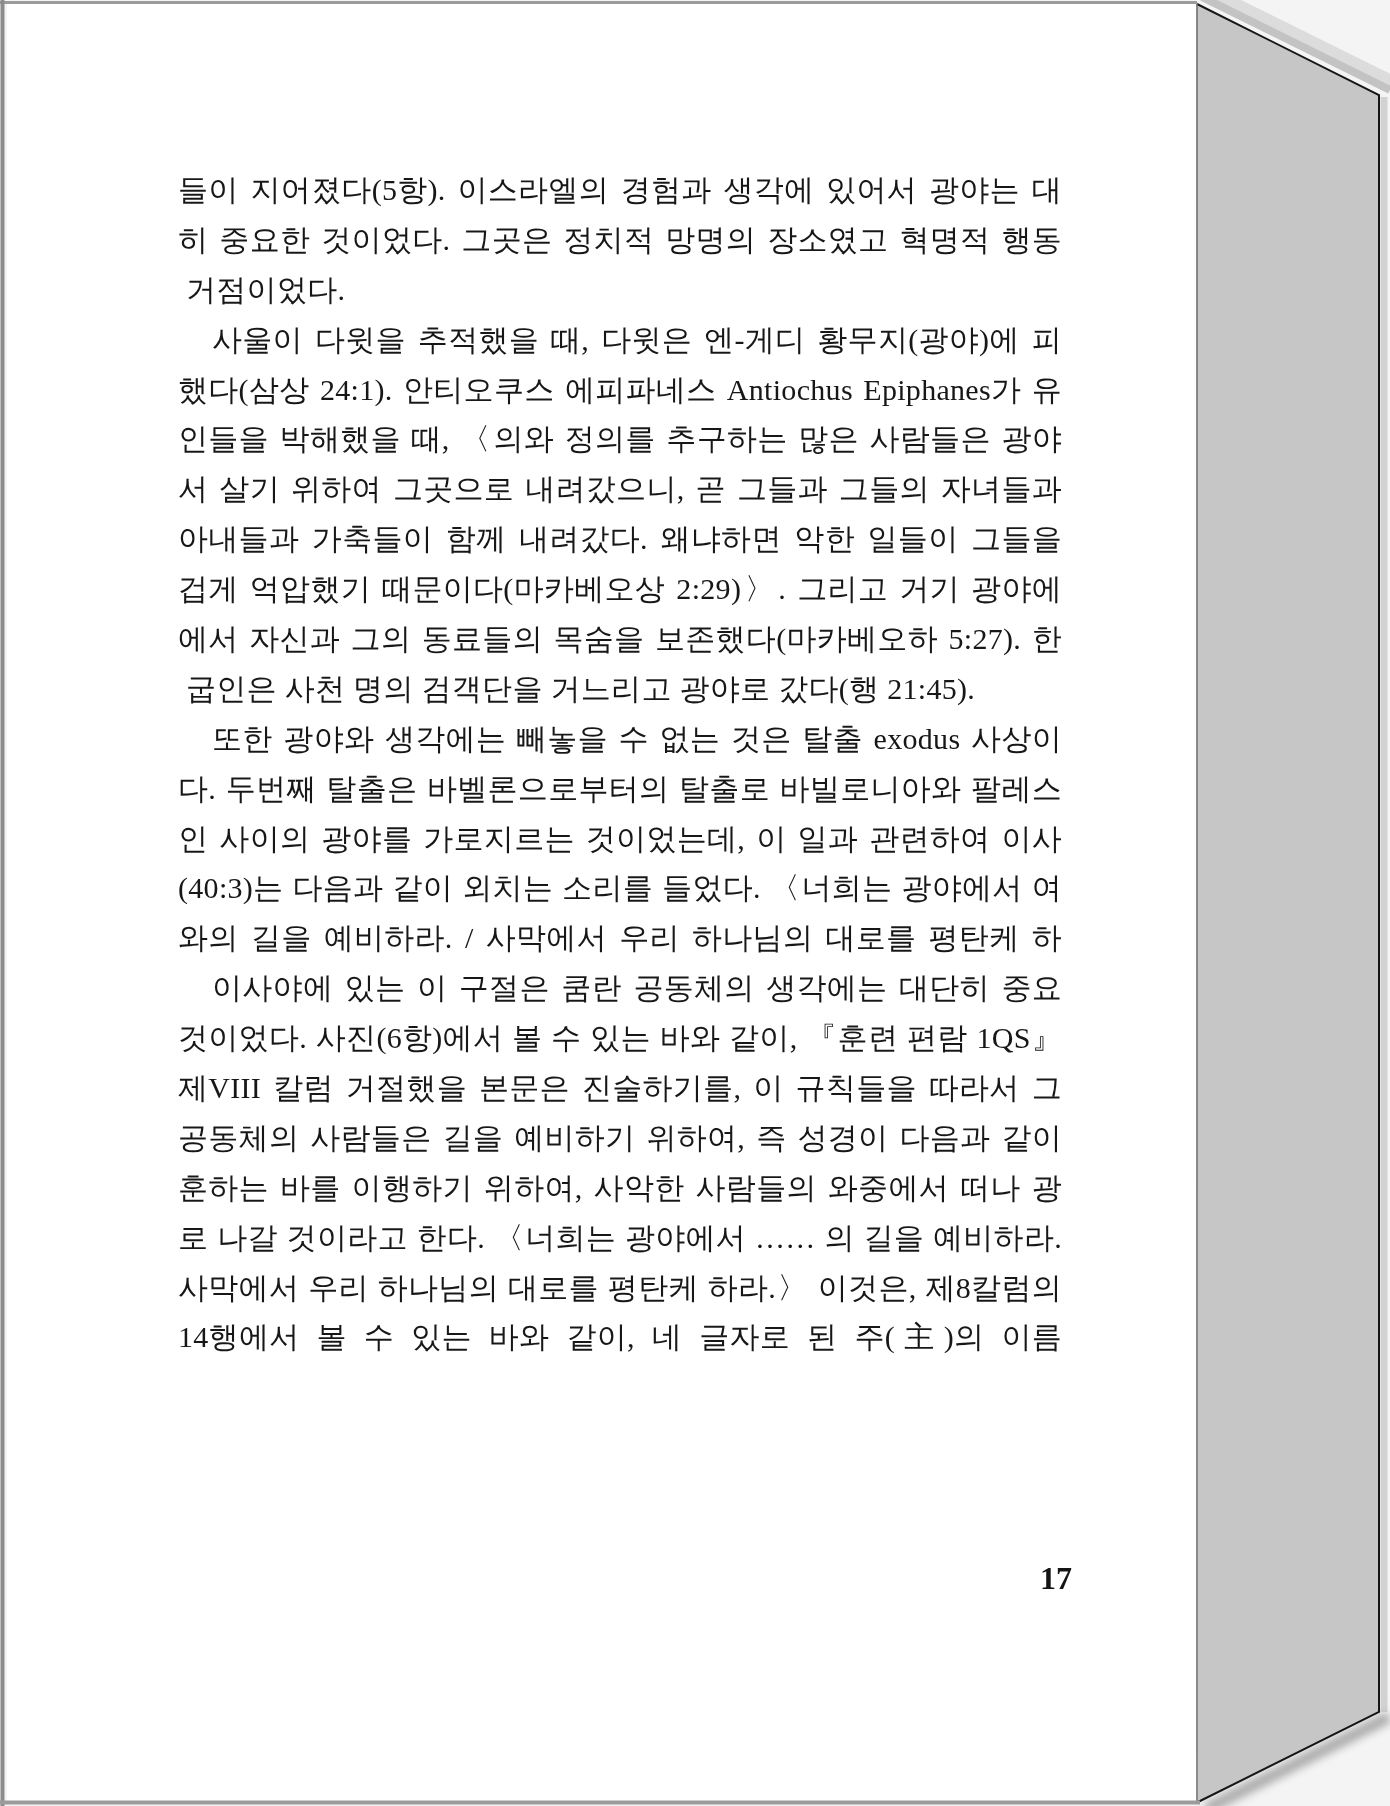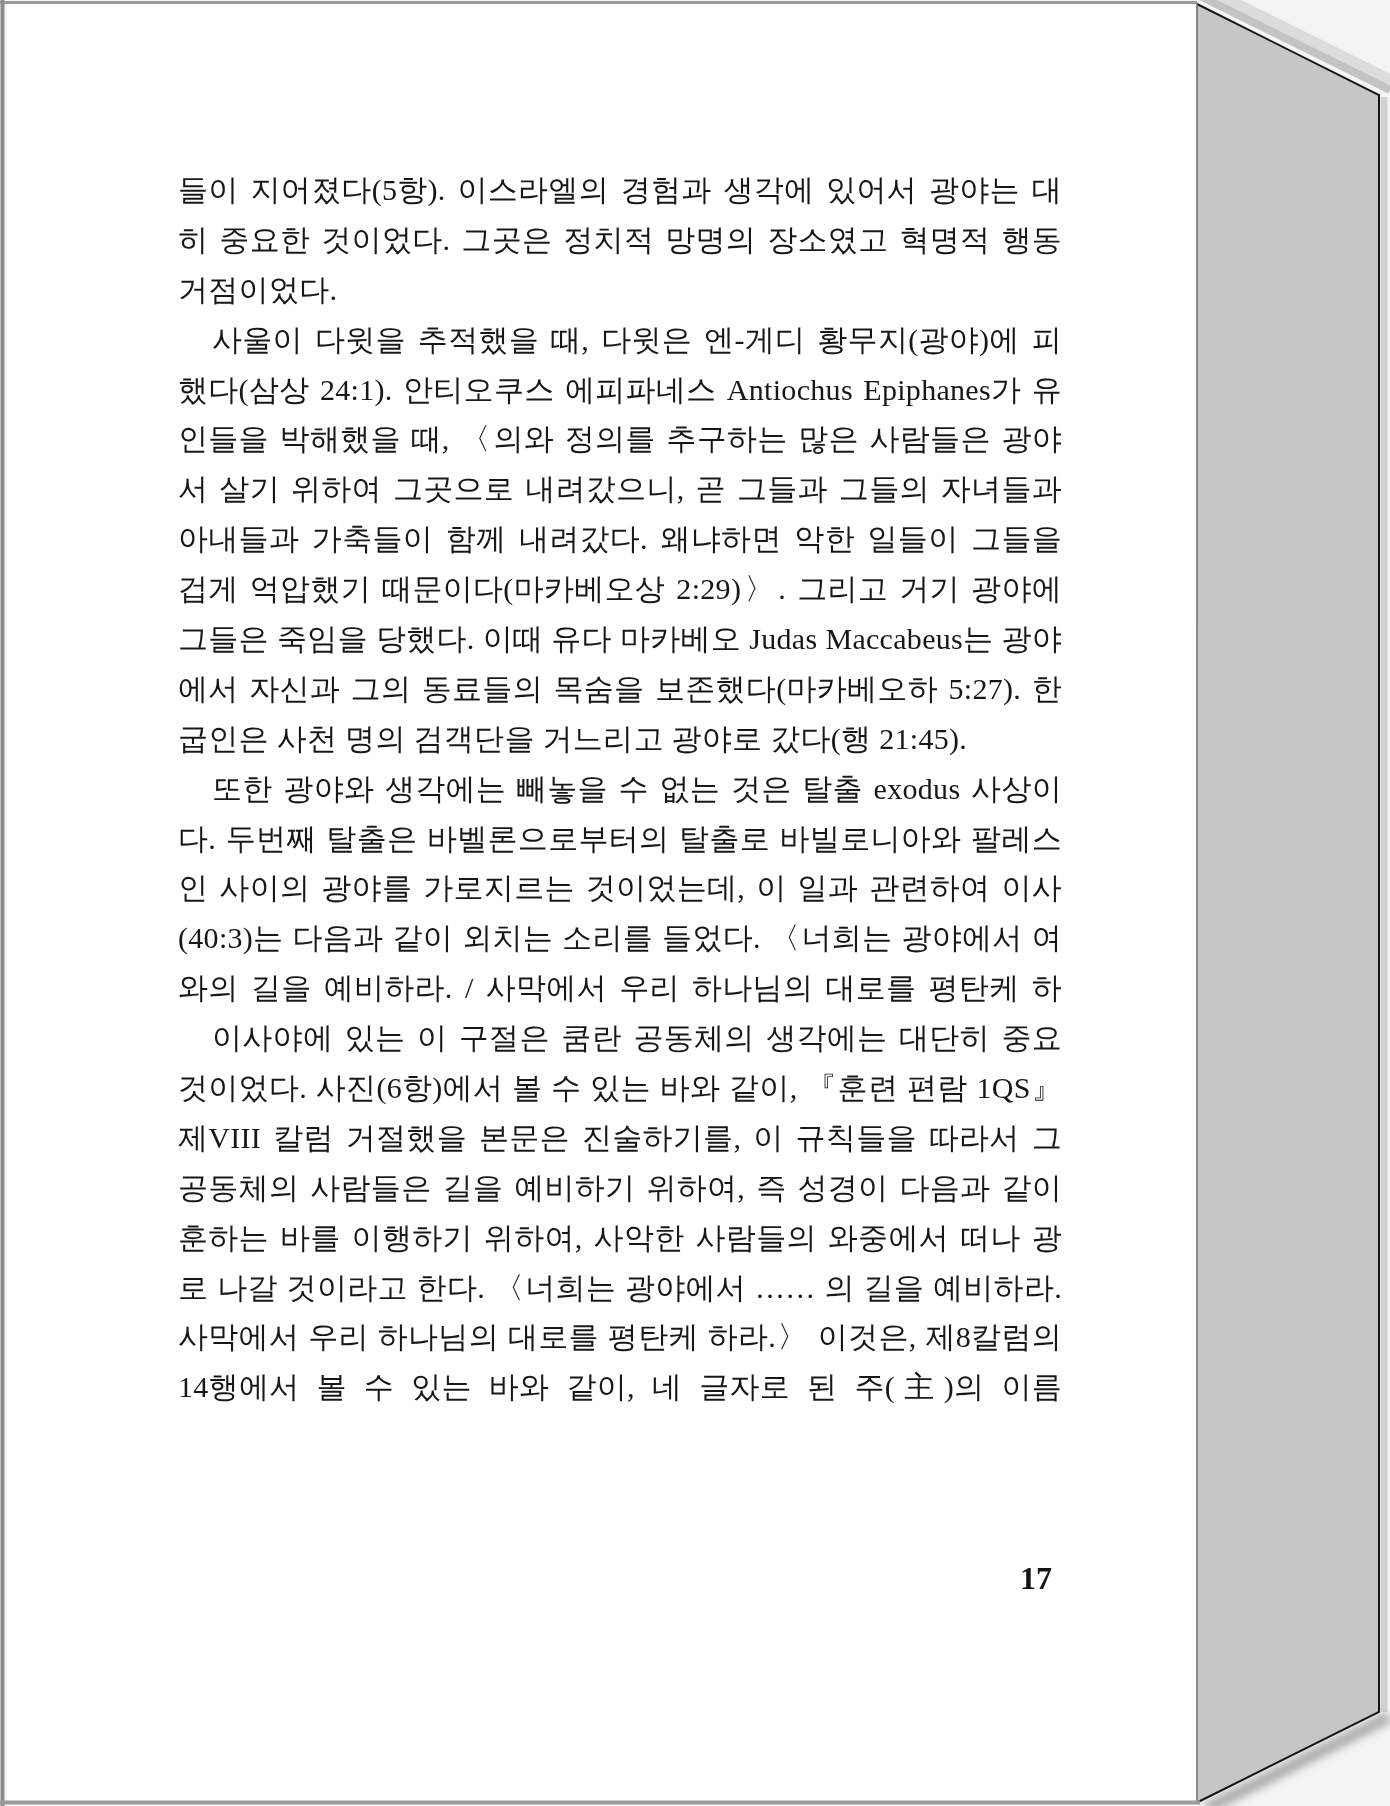--- a/index.html
+++ b/index.html
@@ -11,25 +11,25 @@
   svg.frame{position:absolute;left:0;top:0;}
   .text-block{
     position:absolute;left:178px;top:165px;width:884px;
     color:#171717;
   }
   .ln{
     font-size:30px;line-height:49.9px;height:49.9px;overflow:hidden;
     text-align:justify;text-align-last:justify;
     letter-spacing:0.3px;white-space:normal;
   }
-  .ln.flush{text-align-last:left;}
+  .ln.flush{text-align-last:left;margin-left:8px;}
   .ln.indent{text-indent:34px;}
   .page-number{
     position:absolute;left:1000px;top:1560px;width:72px;
-    text-align:center;font-size:32px;color:#141414;font-weight:600;
+    text-align:right;font-size:32px;color:#141414;font-weight:600;
   }
 </style>
 </head>
 <body>
 
 <div class="scene">
 
   <svg class="frame" width="1390" height="1806" viewBox="0 0 1390 1806">
     <defs>
       <filter id="soft" x="-40%" y="-40%" width="180%" height="180%">
@@ -64,21 +64,20 @@
   <div class="text-block">
     <div class="ln">들이 지어졌다(5항). 이스라엘의 경험과 생각에 있어서 광야는 대단</div>
     <div class="ln">히 중요한 것이었다. 그곳은 정치적 망명의 장소였고 혁명적 행동의</div>
     <div class="ln flush">거점이었다.</div>
     <div class="ln indent">사울이 다윗을 추적했을 때, 다윗은 엔-게디 황무지(광야)에 피신</div>
     <div class="ln">했다(삼상 24:1). 안티오쿠스 에피파네스 Antiochus Epiphanes가 유대</div>
     <div class="ln">인들을 박해했을 때, 〈의와 정의를 추구하는 많은 사람들은 광야에</div>
     <div class="ln">서 살기 위하여 그곳으로 내려갔으니, 곧 그들과 그들의 자녀들과</div>
     <div class="ln">아내들과 가축들이 함께 내려갔다. 왜냐하면 악한 일들이 그들을 무</div>
     <div class="ln">겁게 억압했기 때문이다(마카베오상 2:29)〉. 그리고 거기 광야에서</div>
-    <div class="ln">그들은 죽임을 당했다. 이때 유다 마카베오 Judas Maccabeus는 광야</div>
     <div class="ln">에서 자신과 그의 동료들의 목숨을 보존했다(마카베오하 5:27). 한 애</div>
     <div class="ln flush">굽인은 사천 명의 검객단을 거느리고 광야로 갔다(행 21:45).</div>
     <div class="ln indent">또한 광야와 생각에는 빼놓을 수 없는 것은 탈출 exodus 사상이</div>
     <div class="ln">다. 두번째 탈출은 바벨론으로부터의 탈출로 바빌로니아와 팔레스타</div>
     <div class="ln">인 사이의 광야를 가로지르는 것이었는데, 이 일과 관련하여 이사야</div>
     <div class="ln">(40:3)는 다음과 같이 외치는 소리를 들었다. 〈너희는 광야에서 여호</div>
     <div class="ln">와의 길을 예비하라. / 사막에서 우리 하나님의 대로를 평탄케 하라.〉</div>
     <div class="ln indent">이사야에 있는 이 구절은 쿰란 공동체의 생각에는 대단히 중요한</div>
     <div class="ln">것이었다. 사진(6항)에서 볼 수 있는 바와 같이, 『훈련 편람 1QS』의</div>
     <div class="ln">제VIII 칼럼 거절했을 본문은 진술하기를, 이 규칙들을 따라서 그</div>

